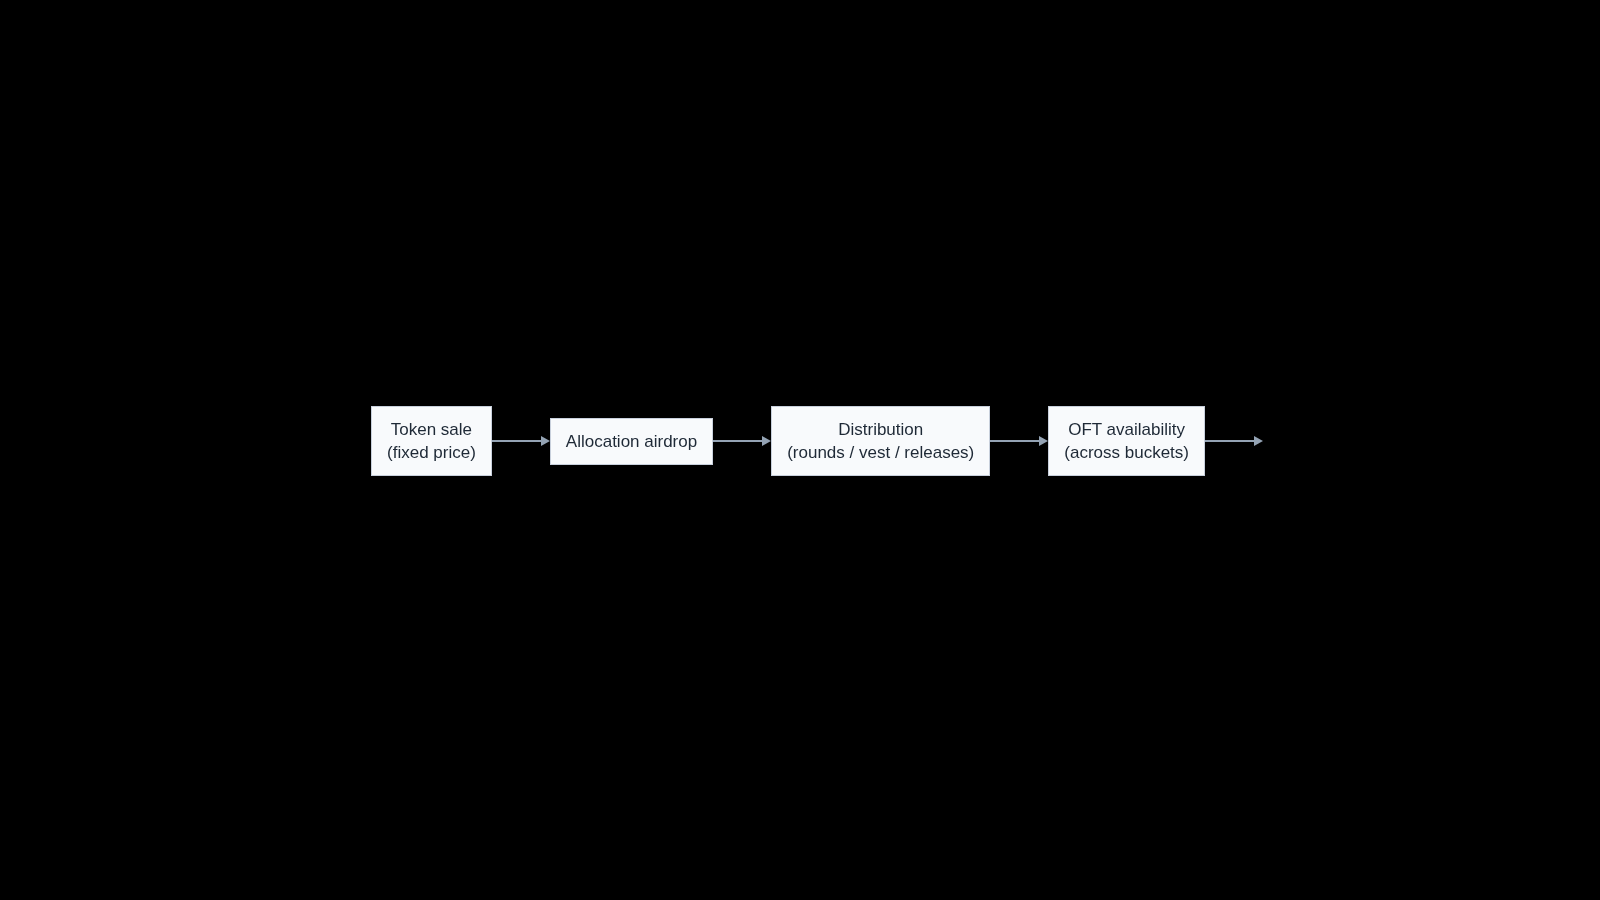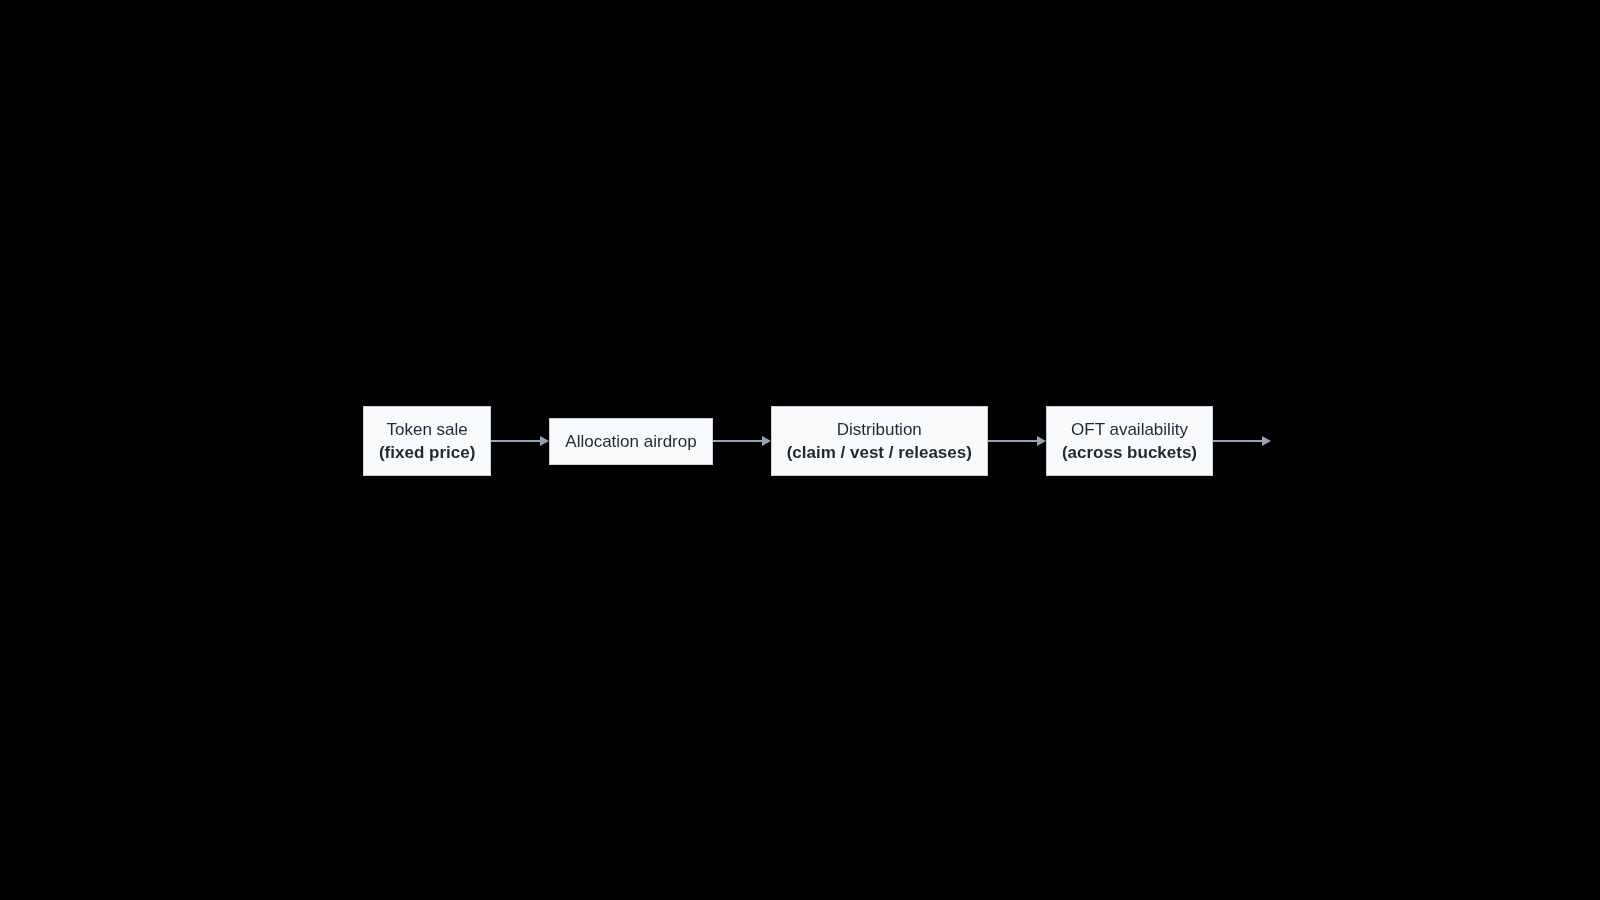--- a/index.html
+++ b/index.html
@@ -45,21 +45,20 @@
     font-size: 17px;
     line-height: 23px;
     white-space: nowrap;
     box-sizing: border-box;
   }
   .node-title {
     display: block;
   }
   .node-subtitle {
     display: block;
-    font-weight: bold;
   }
   .arrow {
     display: flex;
     align-items: center;
     width: 58px;
     flex: 0 0 auto;
   }
   .arrow .line {
     flex: 1;
     height: 2px;
@@ -93,21 +92,21 @@
       <span class="node-title">Allocation airdrop</span>
     </div>
 
     <div class="arrow">
       <span class="line"></span>
       <span class="head"></span>
     </div>
 
     <div class="node">
       <span class="node-title">Distribution</span>
-      <span class="node-subtitle">(claim / vest / releases)</span>
+      <span class="node-subtitle">(rounds / vest / releases)</span>
     </div>
 
     <div class="arrow">
       <span class="line"></span>
       <span class="head"></span>
     </div>
 
     <div class="node">
       <span class="node-title">OFT availability</span>
       <span class="node-subtitle">(across buckets)</span>

